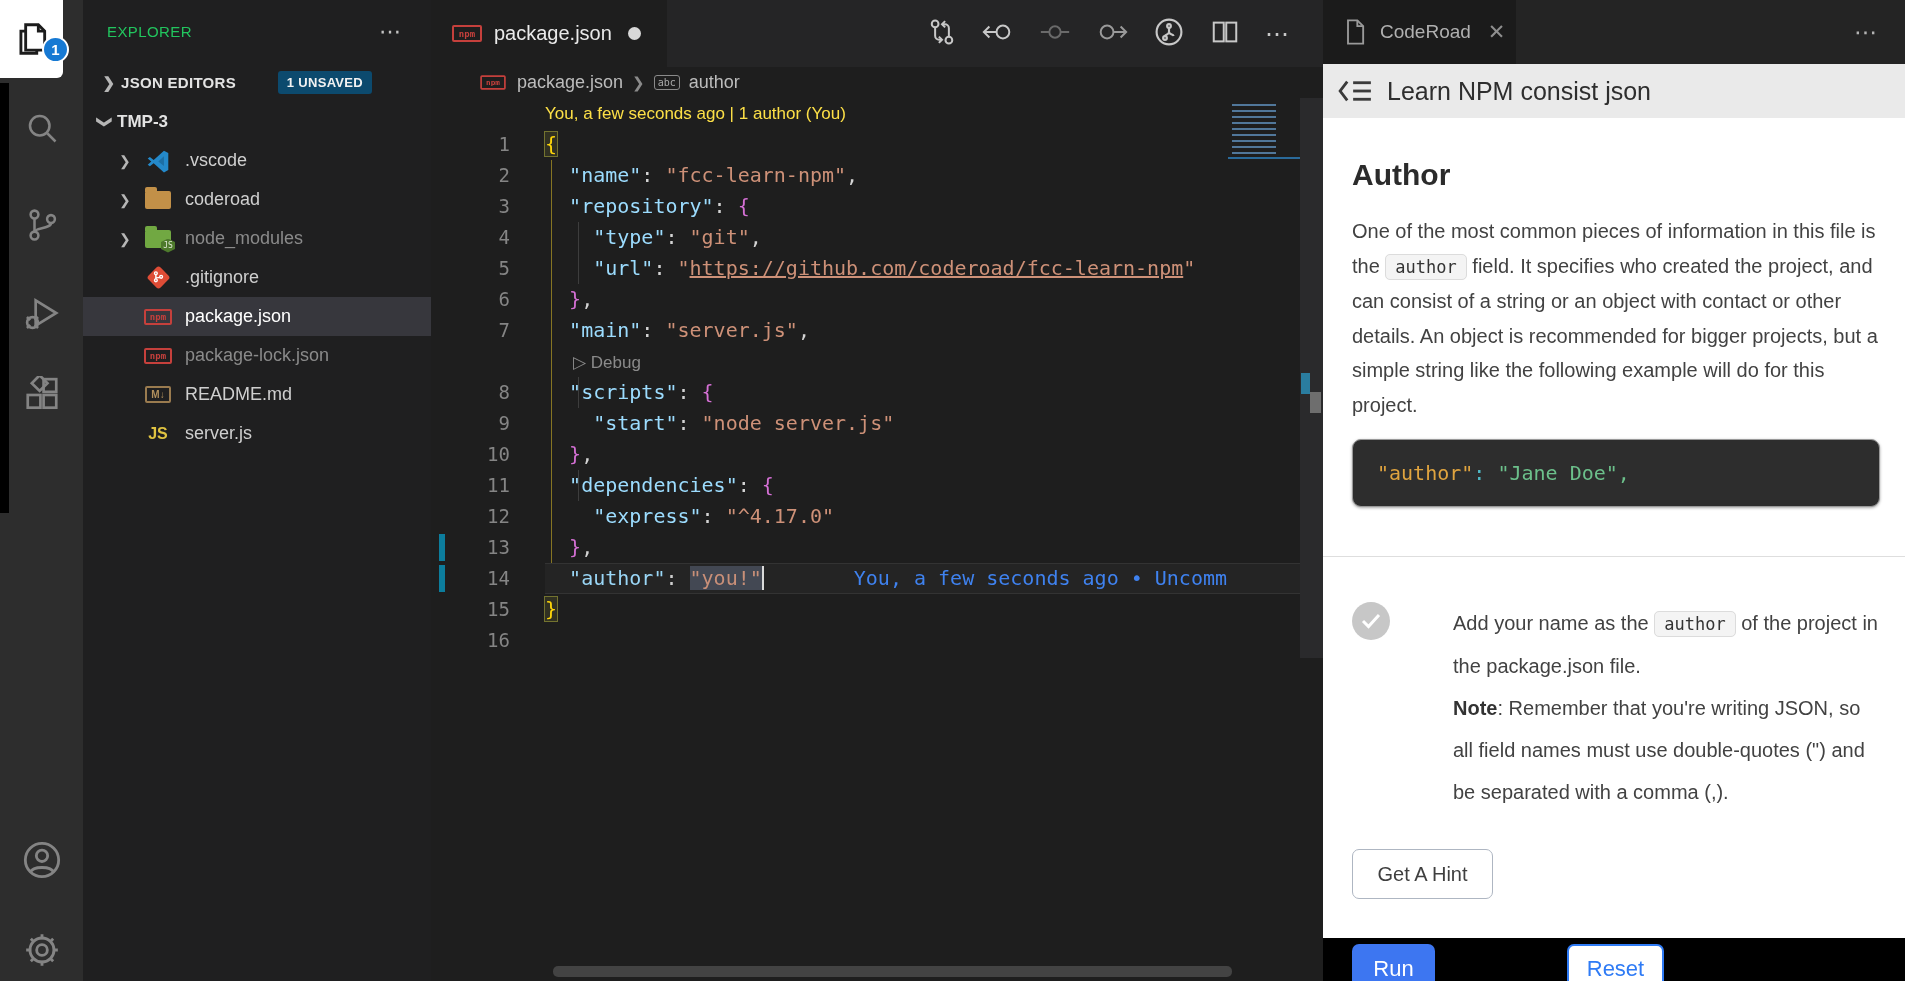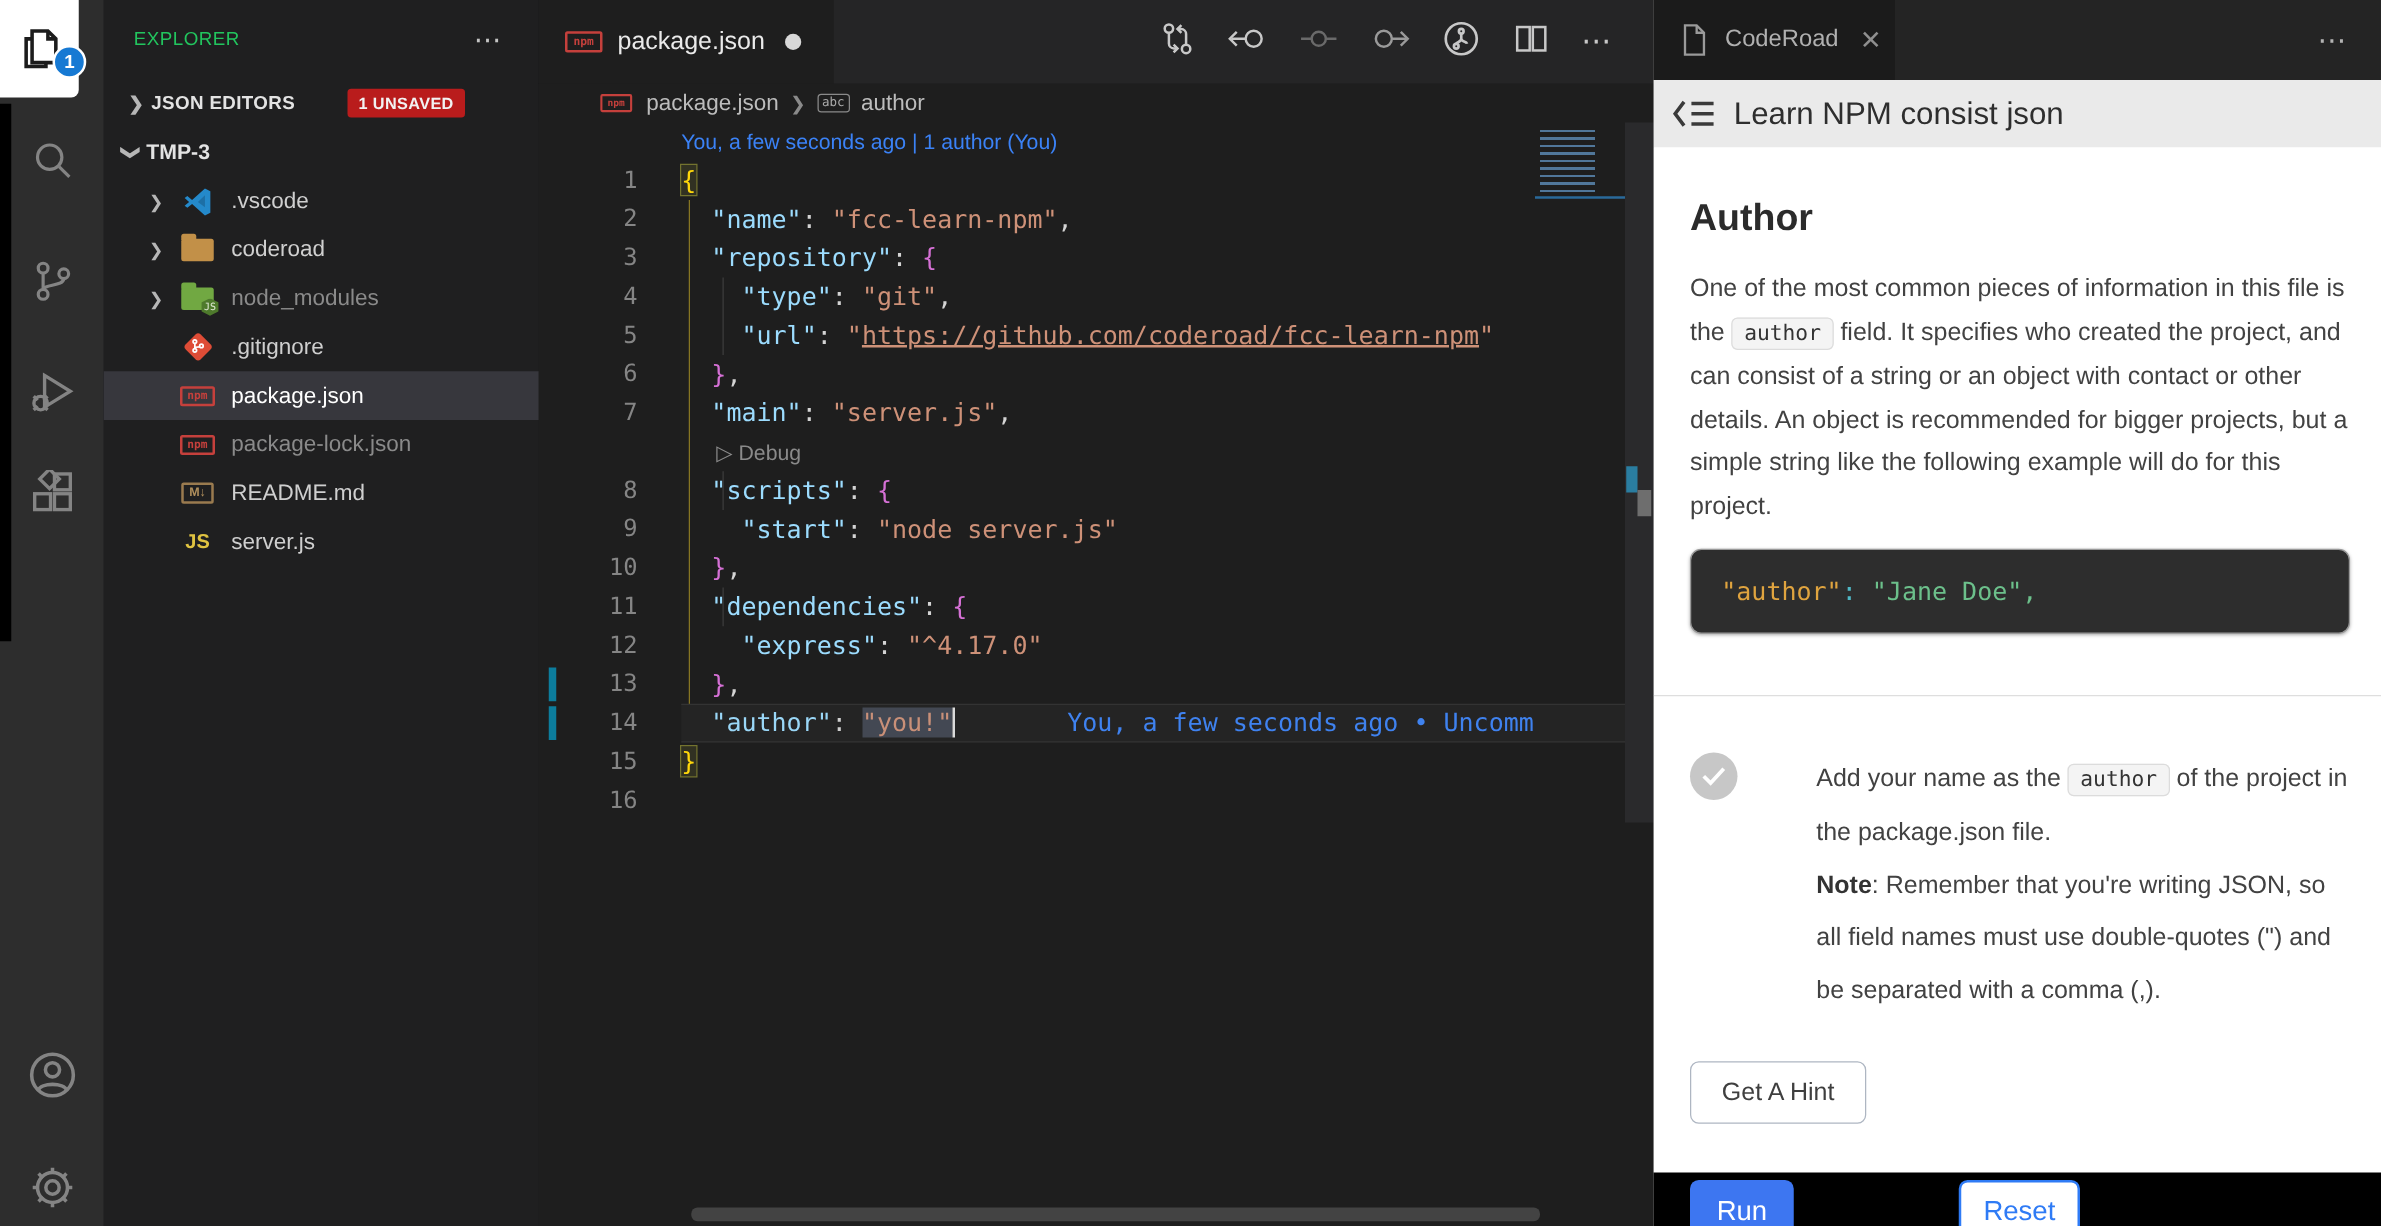--- a/index.html
+++ b/index.html
@@ -20,21 +20,21 @@
   
   .explorer { position:absolute; left:83px; top:0; width:348px; height:981px; background:#1f1f20; color:#cccccc; }
   .exp-header { height:63px; display:flex; align-items:center; padding:0 28px 0 24px; }
   .exp-title { font-size:15px; letter-spacing:.4px; color:#22c55e; }
   .exp-dots { margin-left:auto; color:#c3c3c3; font-size:22px; letter-spacing:2px; }
   .exp-row { height:39px; display:flex; align-items:center; font-size:18px; cursor:default; }
   .exp-row.section { padding-left:14px; font-weight:bold; font-size:15px; letter-spacing:.3px; color:#e3e3e3; }
   .exp-row.root { padding-left:10px; font-weight:bold; font-size:17px; color:#e3e3e3; }
   .chev { color:#b6b6b6; font-size:15px; width:24px; display:inline-flex; justify-content:center; }
   .chev.down { transform:rotate(90deg); }
-  .badge-unsaved { margin-left:auto; margin-right:59px; background:#b91c1c; color:#f2f2f2;
+  .badge-unsaved { margin-left:auto; margin-right:59px; background:#0c4a6e; color:#f2f2f2;
     font-size:13px; font-weight:bold; padding:4px 9px; border-radius:3px; letter-spacing:.3px; }
   .ftree-row { height:39px; display:flex; align-items:center; padding-left:36px; font-size:18px; color:#cfcfcf; }
   .ftree-row.selected { background:#37373d; color:#ffffff; }
   .ftree-row.dim .flabel { color:#8a8a8a; }
   .fchev { width:24px; color:#b6b6b6; font-size:14px; }
   .fi { width:30px; height:24px; margin-right:12px; position:relative; display:flex; align-items:center; justify-content:center; flex:0 0 auto; }
   .folder-shape { width:26px; height:18px; border-radius:2px; position:relative; }
   .folder-shape::before { content:""; position:absolute; left:0; top:-4px; width:12px; height:5px;
     border-radius:2px 2px 0 0; background:inherit; }
   .fi-folder .folder-shape { background:#c29048; }
@@ -64,21 +64,21 @@
   .ed-toolbar .half svg { stroke:#9a9a9a; }
   .tb-dots { color:#c8c8c8; font-size:24px; letter-spacing:2px; }
   .crumbs { position:absolute; left:0; top:67px; right:0; height:31px; display:flex; align-items:center;
     padding-left:47px; color:#bcbcbc; font-size:18px; gap:9px; background:#1e1e1e; }
   .crumb-sep { color:#8a8a8a; font-size:15px; }
   .abc-chip { border:1px solid #8a8a8a; border-radius:3px; color:#a9a9a9; font-size:10px; padding:1px 3px;
     font-family:"DejaVu Sans Mono",monospace; }
 
   .code-region { position:absolute; left:0; top:98px; right:0; bottom:0; overflow:hidden;
     font-family:"DejaVu Sans Mono",monospace; font-size:20px; }
-  .blame-header { height:31px; line-height:31px; padding-left:114px; color:#3b82f6; font-size:17px;
+  .blame-header { height:31px; line-height:31px; padding-left:114px; color:#fde047; font-size:17px;
     font-family:"Liberation Sans",sans-serif; }
   .cline { position:relative; height:31px; line-height:31px; display:flex; white-space:pre; }
   .ln { width:79px; text-align:right; color:#858585; font-size:19px; flex:0 0 auto; }
   .codetext { margin-left:35px; white-space:pre; color:#d4d4d4; }
   .mod { position:absolute; left:8px; top:2px; bottom:2px; width:6px; background:#0c7d9d; }
   .cline.current::after { content:""; position:absolute; left:114px; right:0; top:0; bottom:0;
     background:rgba(140,140,140,.06); border-top:1px solid #333; border-bottom:1px solid #333; pointer-events:none; }
   .tok-key { color:#9cdcfe; } .tok-str { color:#ce9178; } .tok-p { color:#d4d4d4; }
   .tok-b1 { color:#ffd70a; } .tok-b2 { color:#d570d5; }
   .tok-url { color:#ce9178; text-decoration:underline; }

